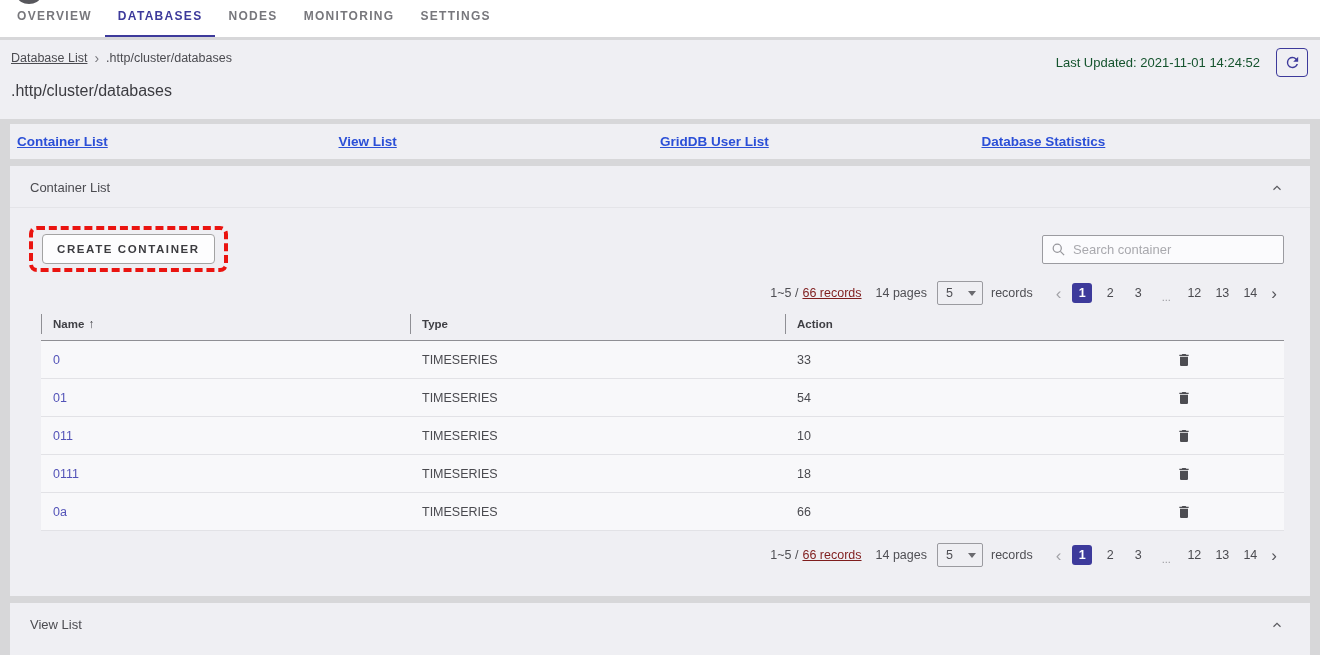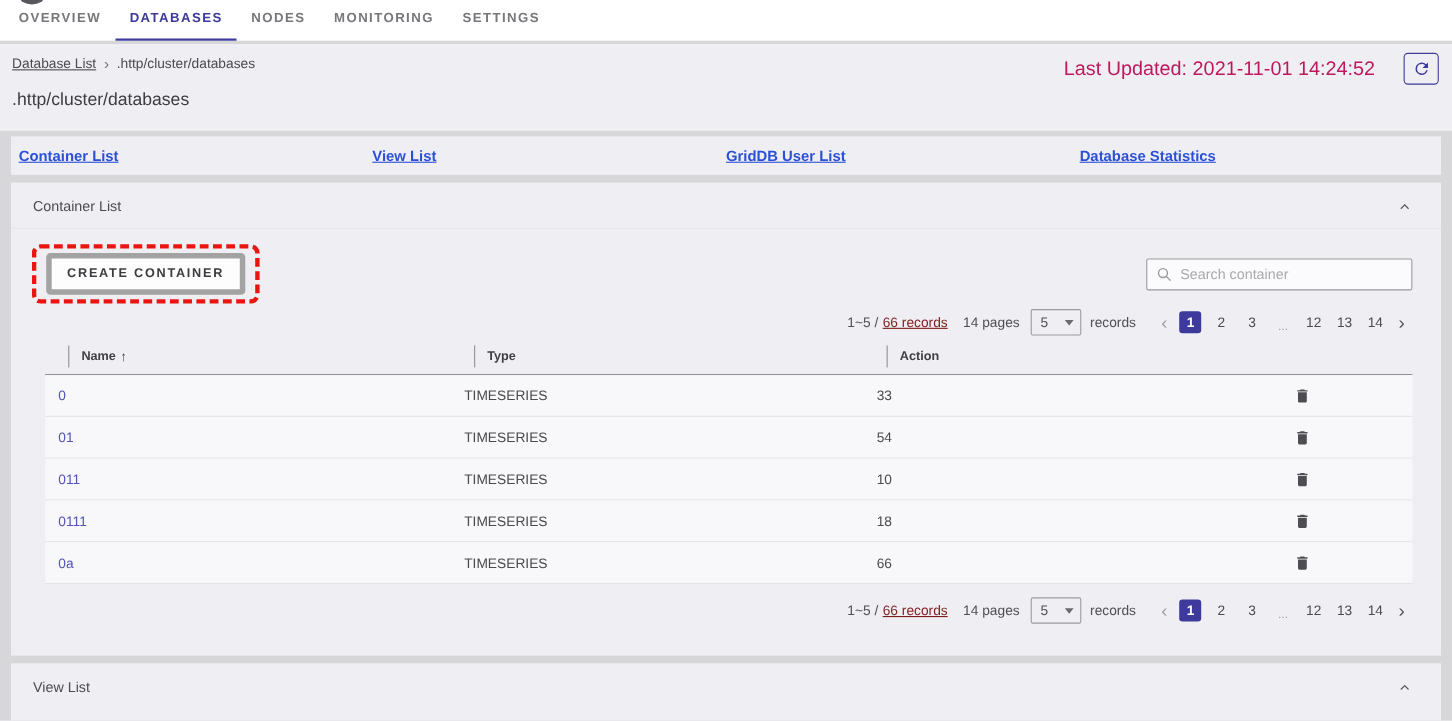--- a/index.html
+++ b/index.html
@@ -28,21 +28,21 @@
   }
   .tab.active { color:#3d3a9b; border-bottom-color:#3d3a9b; }
 
   
   .headerband { background:#efeff3; height:79px; padding:0 11px; position:relative; }
   .breadcrumb-row { display:flex; align-items:center; padding-top:11px; font-size:12.5px; }
   .crumb-link { color:#4b4b50; text-decoration:underline; cursor:pointer; }
   .crumb-sep { color:#77777c; margin:0 7px; font-size:14px; line-height:1; }
   .crumb-current { color:#4b4b50; }
   .header-right { position:absolute; right:12px; top:8px; display:flex; align-items:center; }
-  .last-updated { font-size:18px; color:#be185d; margin-right:26px; }
+  .last-updated { font-size:13px; color:#14532d; margin-right:16px; }
   .refresh-btn {
     width:32px; height:29px; border:1px solid #3d3a9b; border-radius:4px;
     background:transparent; display:flex; align-items:center; justify-content:center;
     cursor:pointer;
   }
   .page-title { font-size:16px; font-weight:400; color:#3c3c41; margin-top:17px; }
 
   
   .links-bar {
     background:#efeff3; margin:5px 10px 0 10px; height:35px;
@@ -62,21 +62,21 @@
 
   .container-body { padding:0 26px 0 31px; }
 
   
   .toolbar { display:flex; justify-content:space-between; align-items:center; margin-top:18px; height:46px; }
   .annotation-box {
     border:4px dashed #ea1410; border-radius:8px; padding:4px 9px;
     margin-left:-12px;
   }
   .create-btn {
-    background:#fdfdfe; border:5px solid #a3a3a3; border-radius:4px;
+    background:#fdfdfe; border:1px solid #a3a3a3; border-radius:4px;
     font-family:inherit; font-size:11.5px; font-weight:700; letter-spacing:1.6px;
     color:#3c3c40; padding:8px 14px; cursor:pointer; white-space:nowrap;
   }
   .search-box {
     width:242px; height:29px; border:1px solid #9b9ba0; border-radius:2px;
     background:#fbfbfd; display:flex; align-items:center; padding:0 8px;
   }
   .search-box input {
     border:none; outline:none; background:transparent; flex:1;
     font-family:inherit; font-size:13px; color:#4a4a4f; margin-left:7px;
@@ -113,21 +113,21 @@
 
   
   .table { margin-top:9px; }
   .thead {
     display:grid; grid-template-columns:369px 375px 375px 1fr;
     border-bottom:1px solid #8f8f94; padding-bottom:6px;
   }
   .th {
     font-size:11.5px; font-weight:700; color:#3f3f44;
     border-left:1px solid #8f8f94; padding:3px 0 3px 11px;
-    display:flex; align-items:center;margin-left:21px;
+    display:flex; align-items:center;
   }
   .sort-arrow { font-size:12px; margin-left:4px; color:#3f3f44; }
   .trow {
     display:grid; grid-template-columns:369px 375px 375px 1fr;
     align-items:center; height:38px; background:#f8f8fa;
     border-bottom:1px solid #e2e2e6; font-size:12.5px;
   }
   .td { padding-left:12px; color:#4a4a4f; }
   .td.name a { color:#5353b8; text-decoration:none; cursor:pointer; }
   .td.action { padding-left:14px; }

